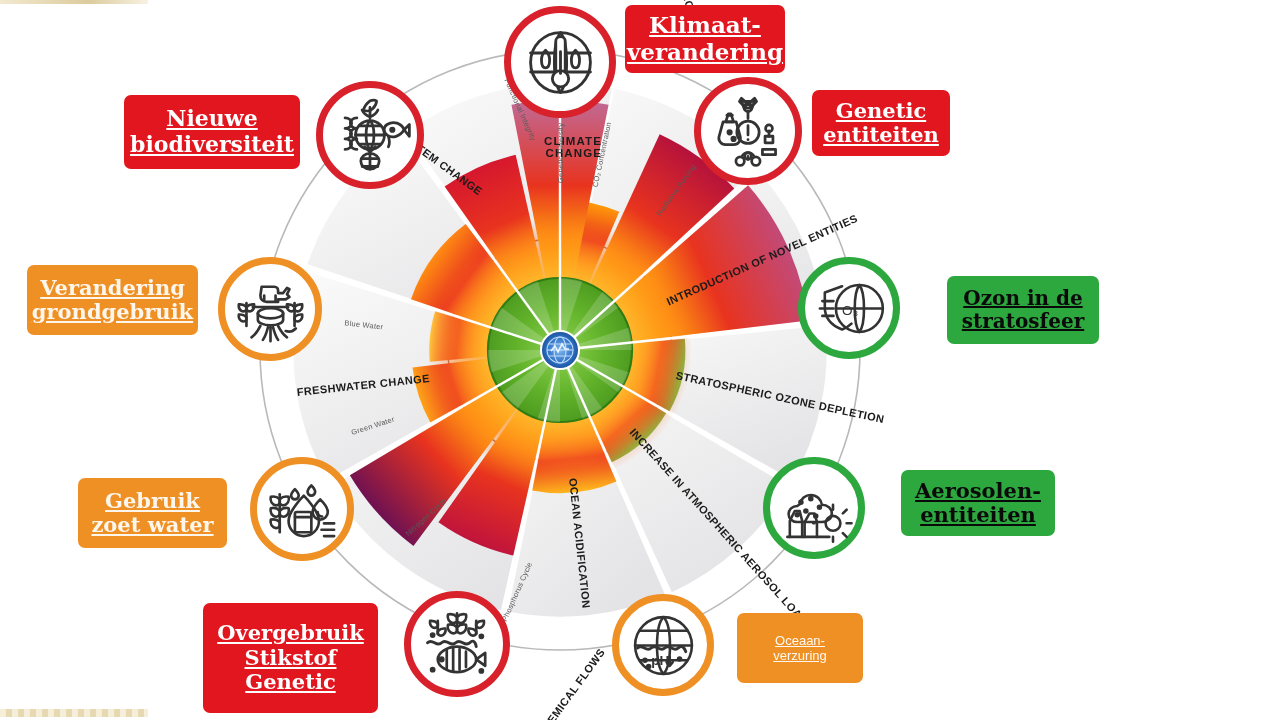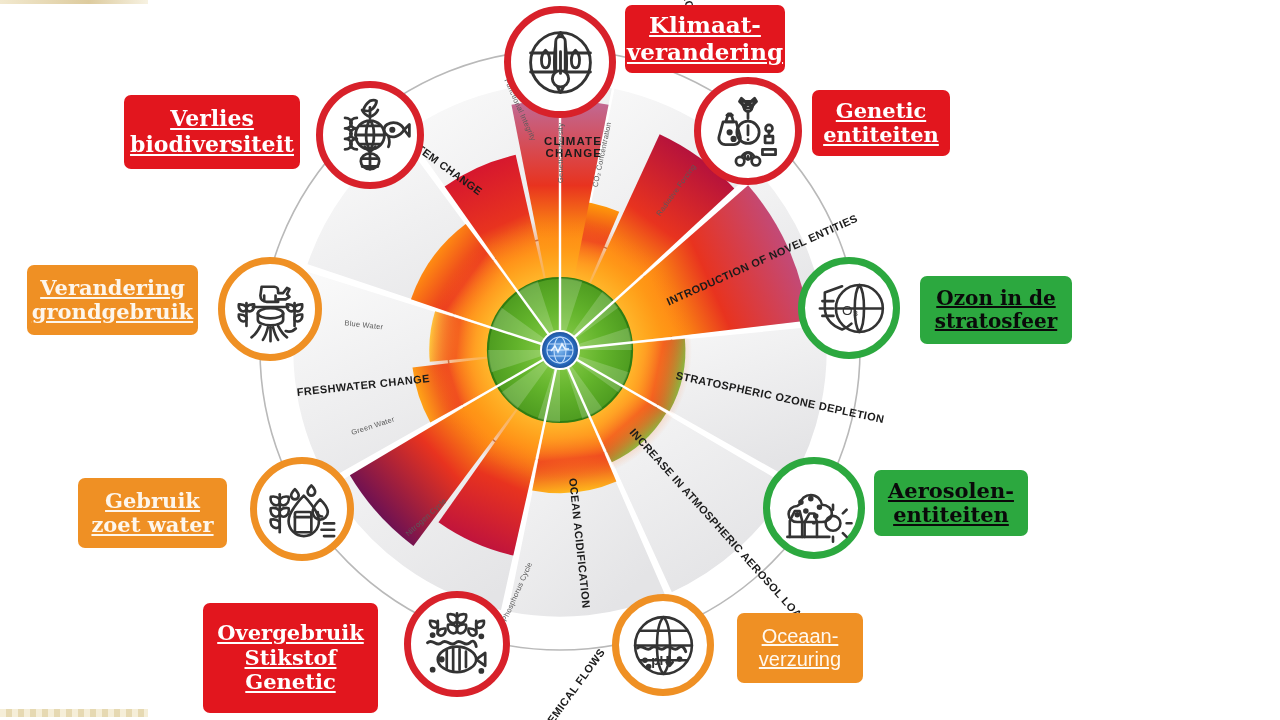--- a/index.html
+++ b/index.html
@@ -19,21 +19,21 @@
   
   .chip{
     position:absolute;display:flex;align-items:center;justify-content:center;
     text-align:center;border-radius:7px;box-sizing:border-box;
     line-height:1.16;padding:5px 10px;
     font-family:"DejaVu Sans",sans-serif;
   }
   .chip .chip-text{display:block;white-space:pre-line;text-decoration:underline;}
   .chip.red{background:#e2161e;color:#ffffff;font-weight:700;}
   .chip.orange{background:#ef9024;color:#fdf6ec;font-weight:700;}
-  .chip.green{background:#2ca83f;color:#0a0a0a;font-weight:700;}
+  .chip.green{background:#2ca83f;color:#0a0a0a;font-weight:700;margin-left:27px;}
   .chip.plain-sans{font-family:"Liberation Sans",sans-serif;font-weight:400;color:#fff8ee;}
 
   
   .bubble{
     position:absolute;border-radius:50%;background:#ffffff;
     box-sizing:border-box;display:flex;align-items:center;justify-content:center;
   }
   .bubble.red{border:7px solid #d8212a;}
   .bubble.orange{border:7px solid #ef9024;}
   .bubble.green{border:7px solid #2ca83f;}
@@ -453,36 +453,36 @@
 entiteiten</span>
       </div>
       <div class="chip green" style="left: 920px; top: 276px; width: 152px; height: 68px; font-size: 20px; font-family: &quot;DejaVu Serif&quot;, &quot;Liberation Serif&quot;, serif;">
         <span class="chip-text">Ozon in de
 stratosfeer</span>
       </div>
       <div class="chip green" style="left: 874px; top: 470px; width: 154px; height: 66px; font-size: 21px; font-family: &quot;DejaVu Serif&quot;, &quot;Liberation Serif&quot;, serif;">
         <span class="chip-text">Aerosolen-
 entiteiten</span>
       </div>
-      <div class="chip orange plain-sans" style="left: 737px; top: 613px; width: 126px; height: 70px; font-size: 20px;">
+      <div class="chip orange plain-sans" style="left: 737px; top: 613px; width: 126px; height: 70px; font-size: 13px;">
         <span class="chip-text">Oceaan-
 verzuring</span>
       </div>
       <div class="chip red" style="left: 203px; top: 603px; width: 175px; height: 110px; font-size: 21px; font-family: &quot;DejaVu Serif&quot;, &quot;Liberation Serif&quot;, serif;">
         <span class="chip-text">Overgebruik
 Stikstof
 Genetic</span>
       </div>
       <div class="chip orange" style="left: 78px; top: 478px; width: 149px; height: 70px; font-size: 21px; font-family: &quot;DejaVu Serif&quot;, &quot;Liberation Serif&quot;, serif;">
         <span class="chip-text">Gebruik
 zoet water</span>
       </div>
       <div class="chip orange" style="left: 27px; top: 265px; width: 171px; height: 70px; font-size: 21px; font-family: &quot;DejaVu Serif&quot;, &quot;Liberation Serif&quot;, serif;">
         <span class="chip-text">Verandering
 grondgebruik</span>
       </div>
       <div class="chip red" style="left: 124px; top: 95px; width: 176px; height: 74px; font-size: 22px; font-family: &quot;DejaVu Serif&quot;, &quot;Liberation Serif&quot;, serif;">
-        <span class="chip-text">Verlies
+        <span class="chip-text">Nieuwe
 biodiversiteit</span>
       </div>
     </div>
 
 </div>
 
 </body></html>

